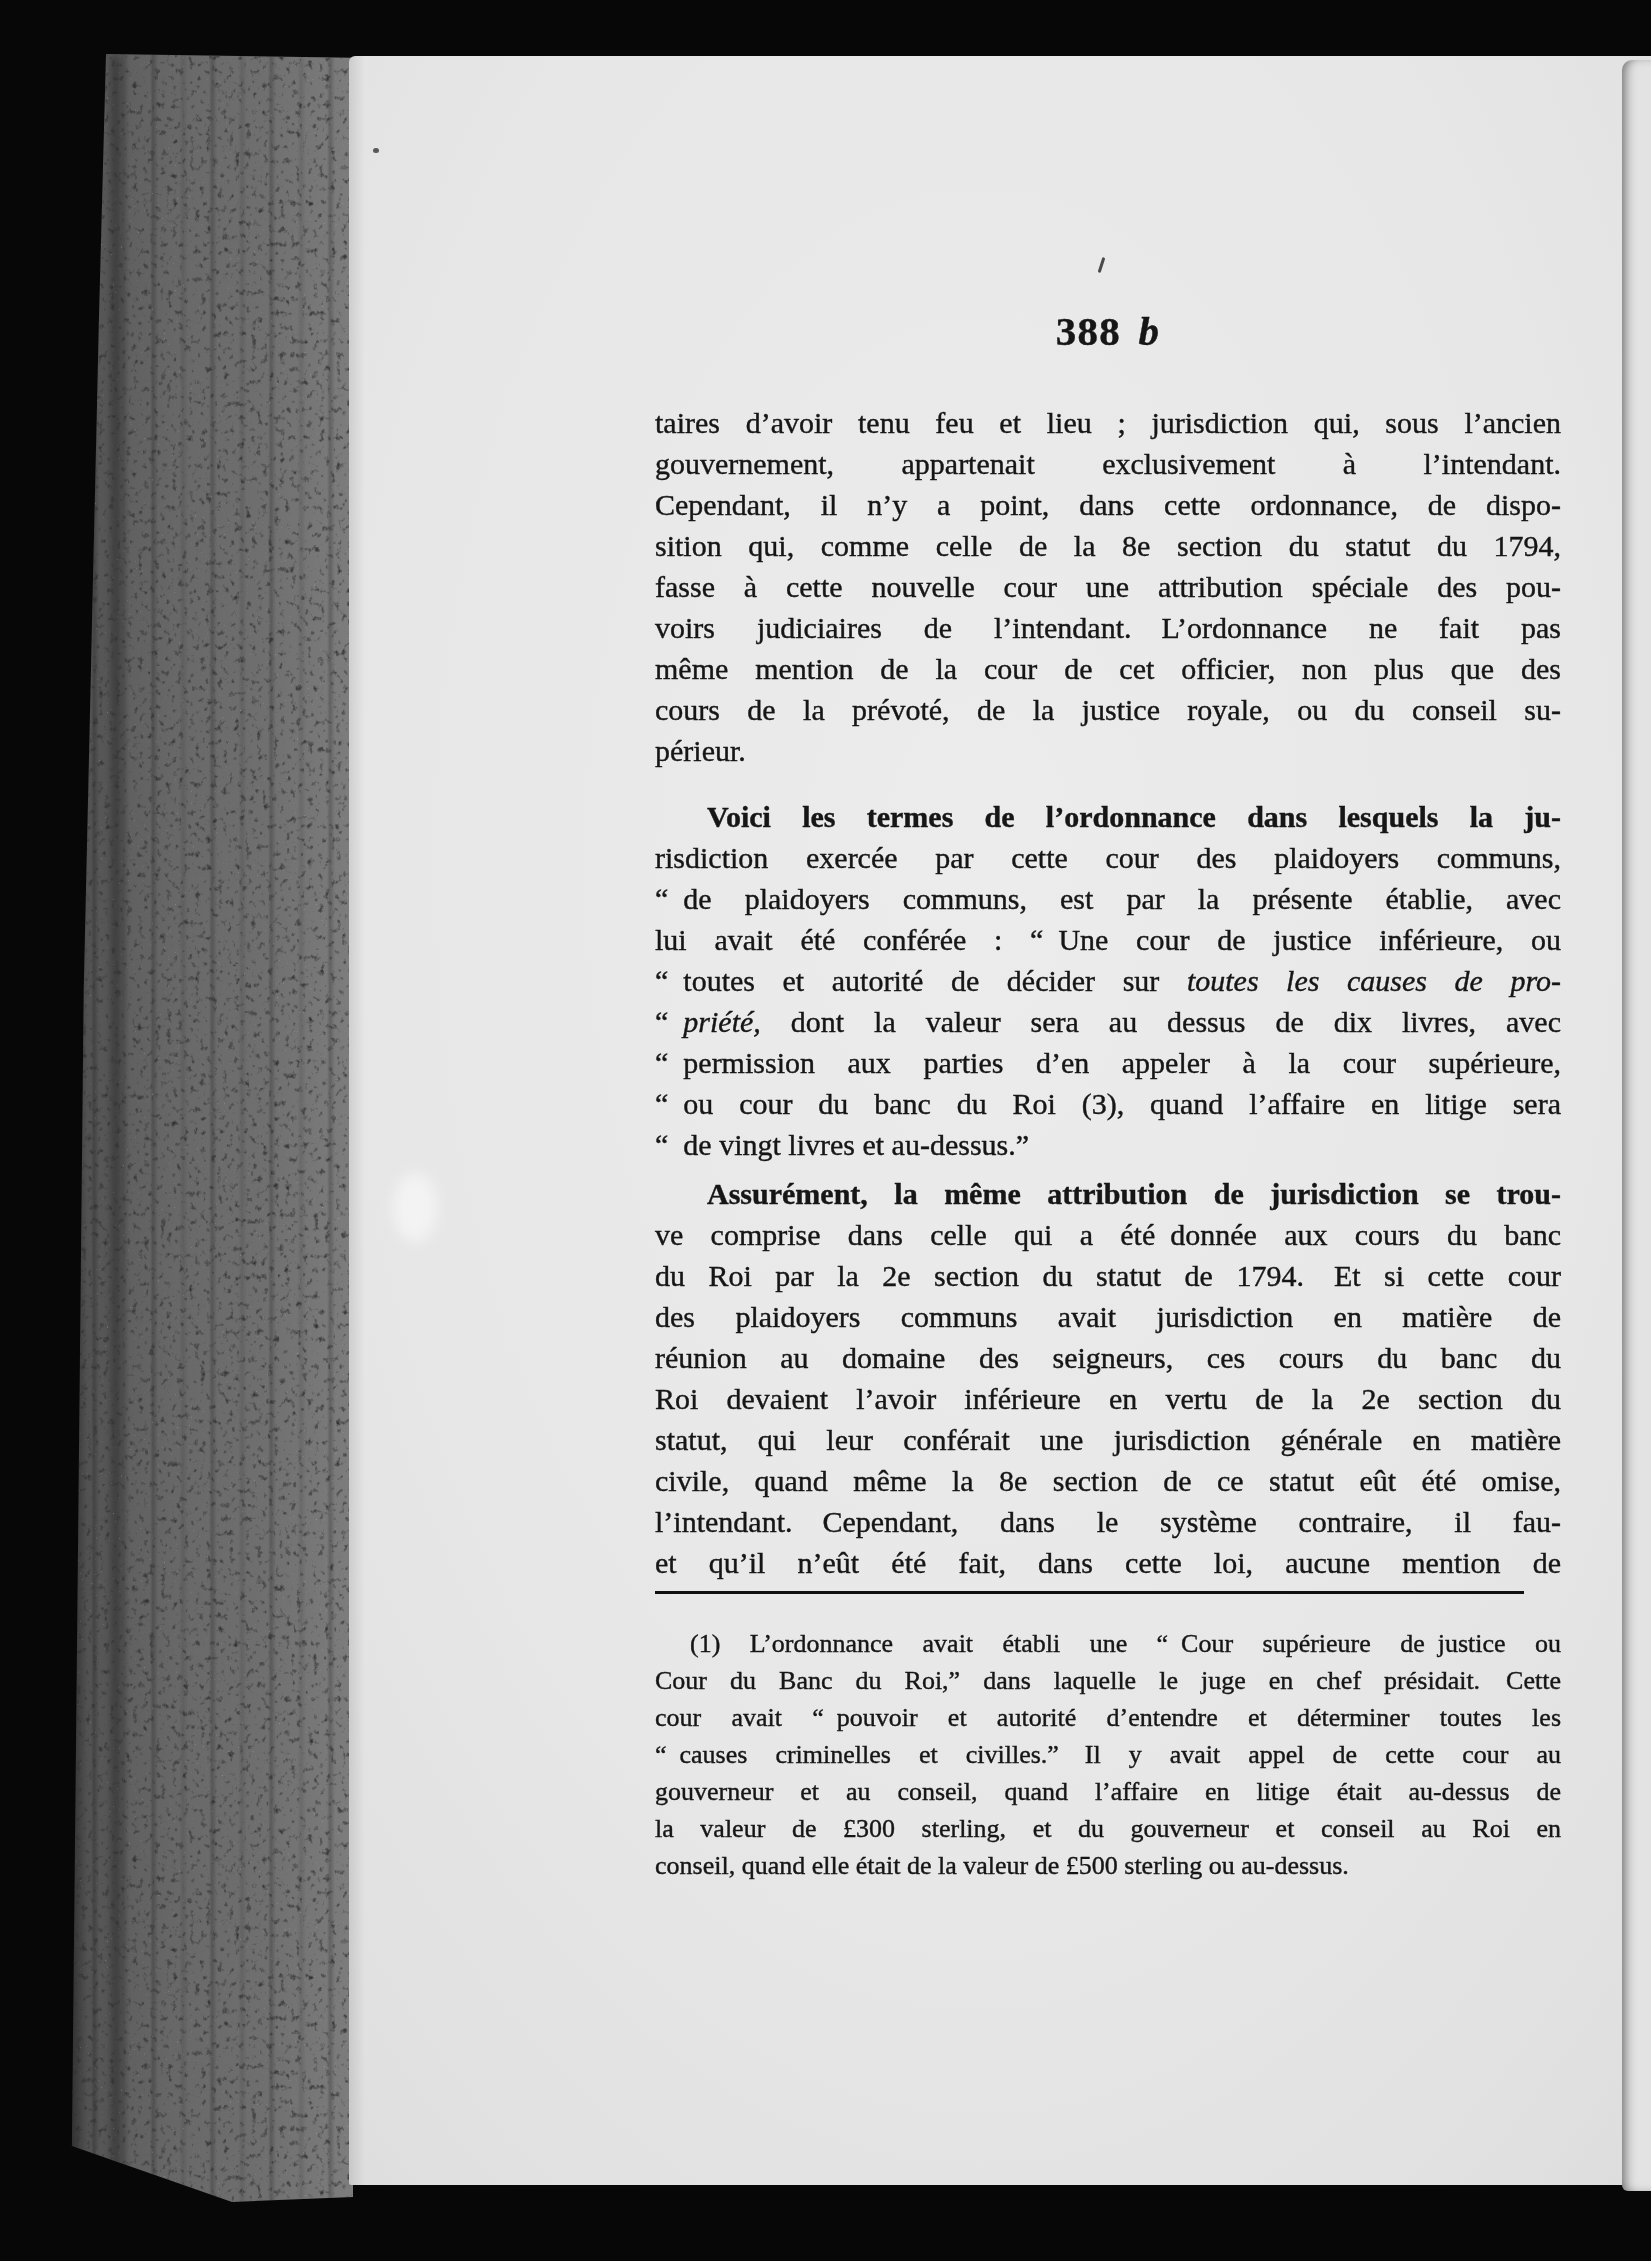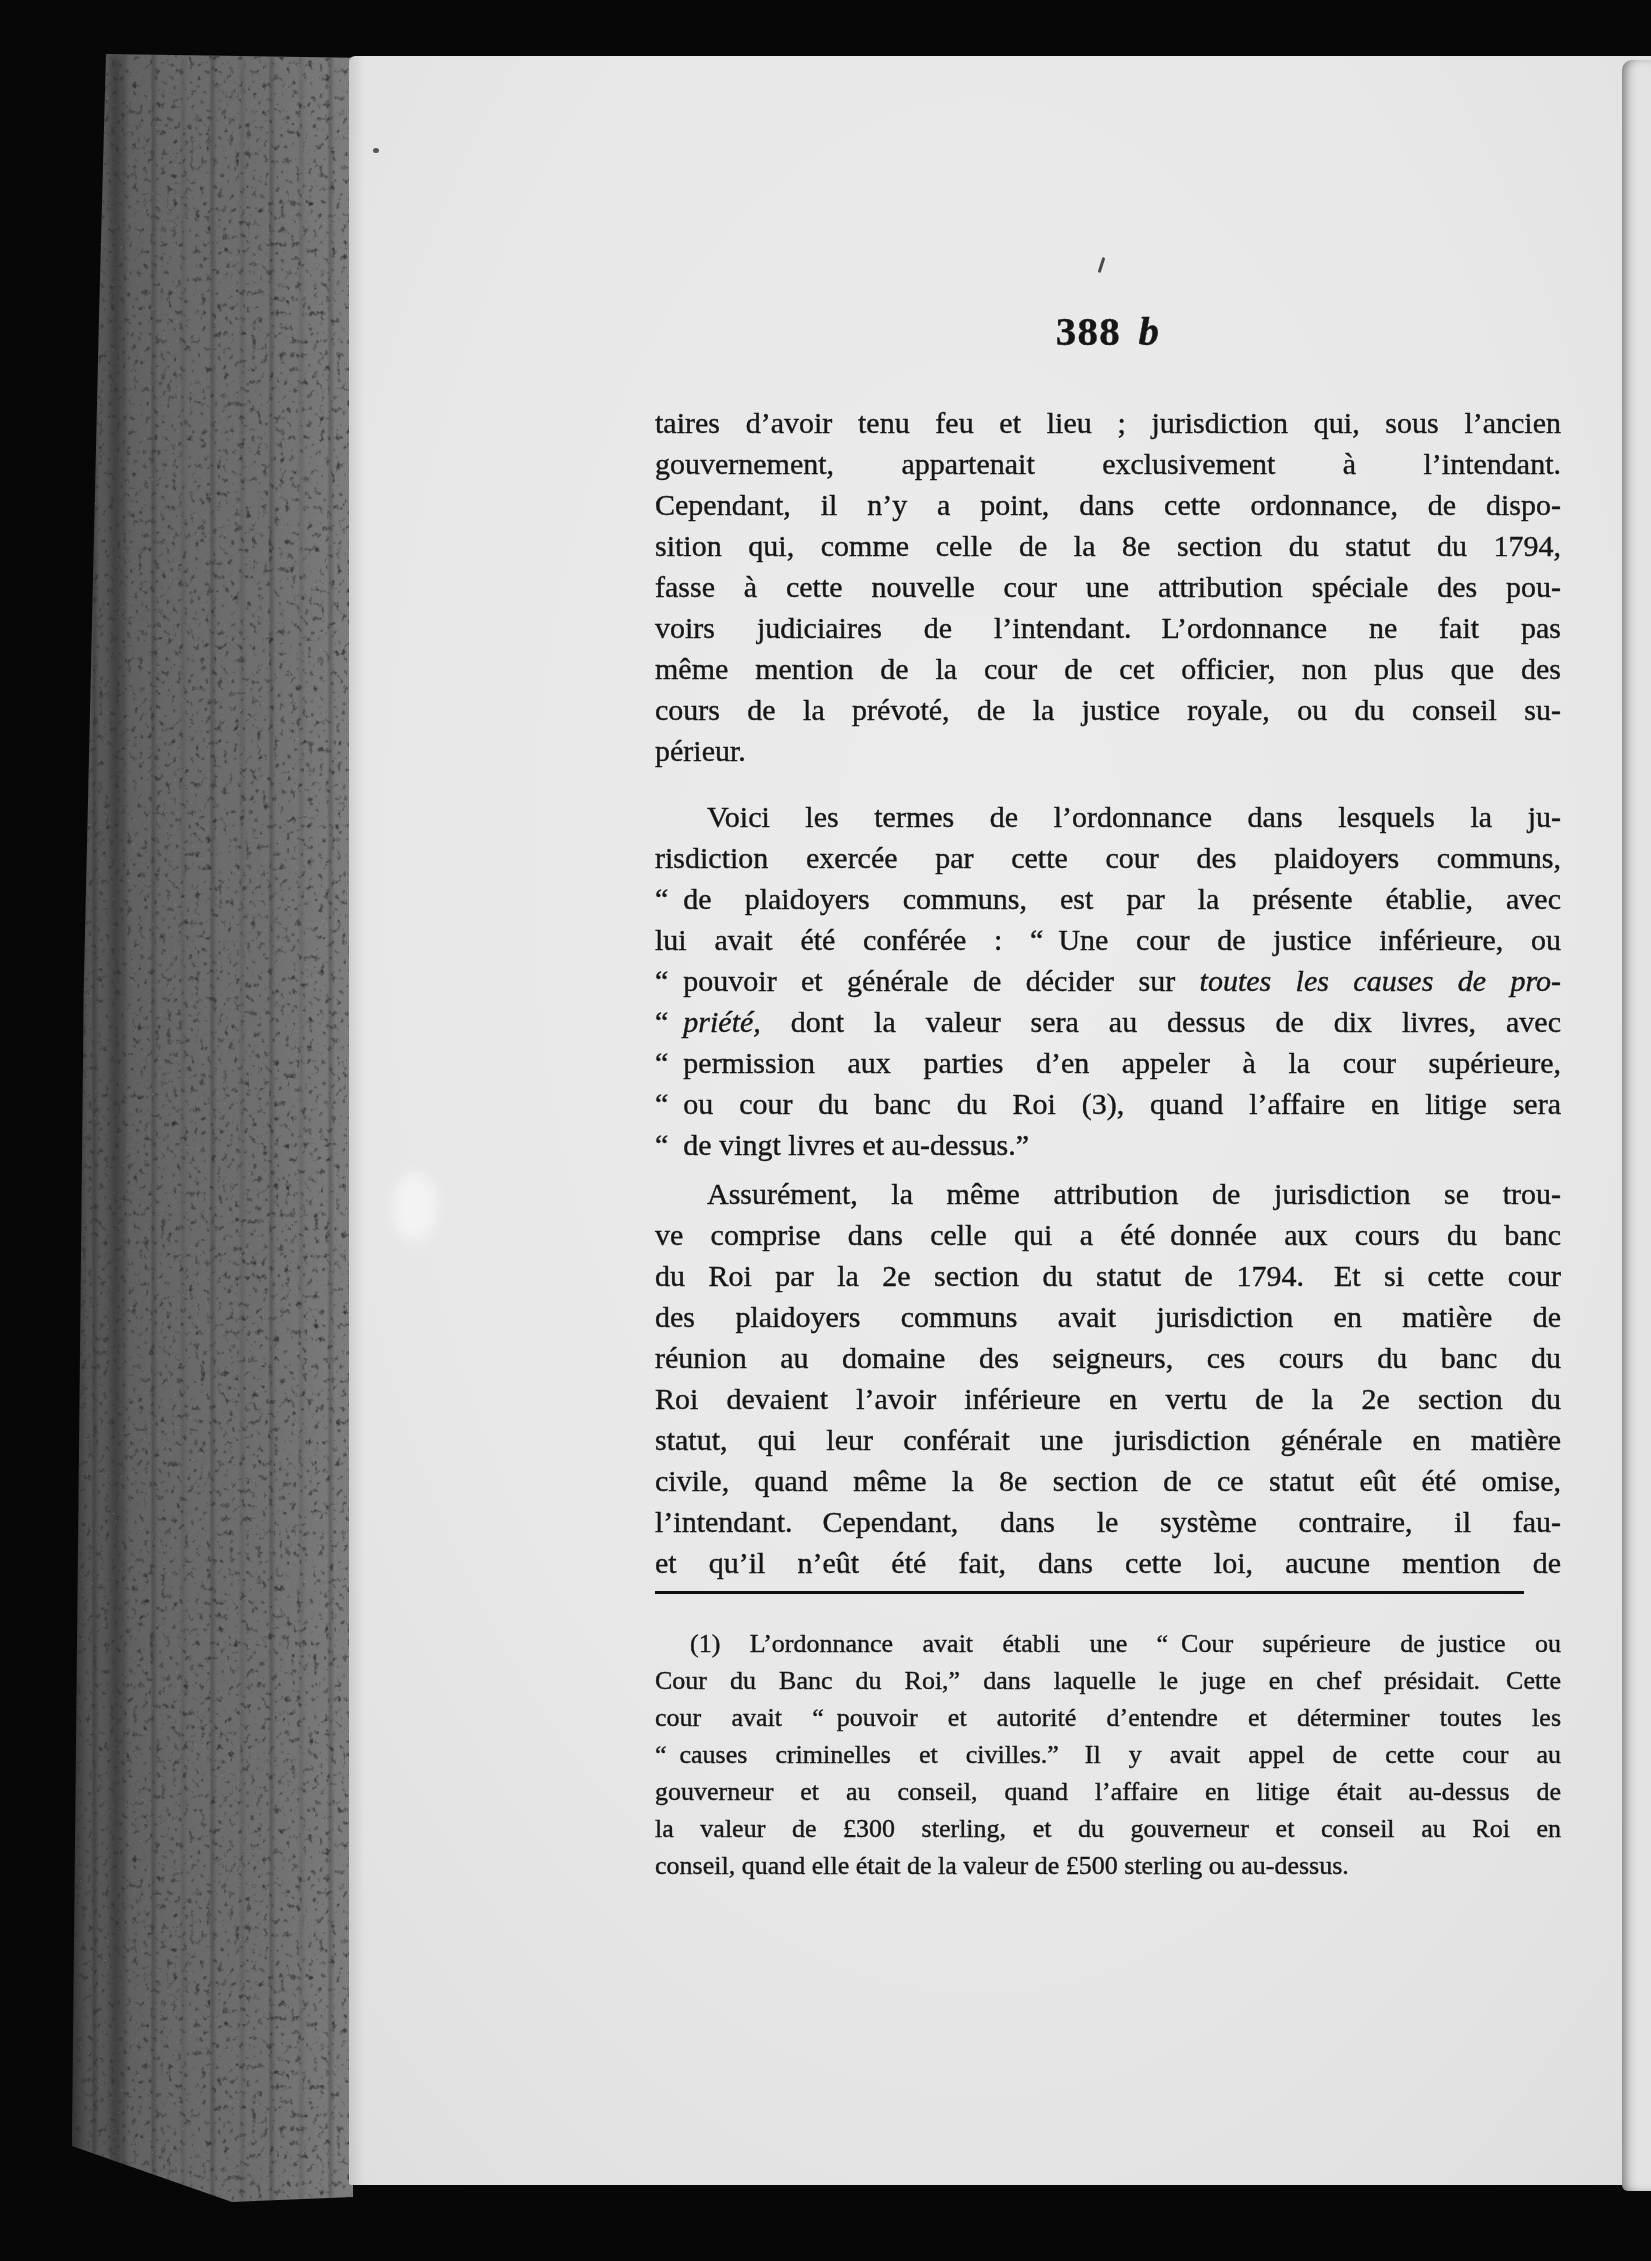--- a/index.html
+++ b/index.html
@@ -64,21 +64,21 @@
     text-align:center; font-weight:bold;
     font-size:41px; line-height:44px; height:44px;
     margin-bottom:49px; letter-spacing:1.2px;
   }
   .page-number .pn-suffix { margin-left:17.5px; font-style:italic; }
 
   .line { text-align:justify; text-align-last:justify; }
   .line.end { text-align-last:left; }
   .para.p2 { margin-top:25px; }
   .para.p3 { margin-top:8px; }
-  .para.indent .line:first-child { text-indent:52px; }
+  .para.indent .line:first-child { text-indent:52px;font-weight:bold; }
   .line i { font-style:italic; }
 
   .rule { margin-top:7.5px; width:869px; height:3.1px; background:#101010; }
 
   .footnote { margin-top:31px; font-size:26px; line-height:37px; }
   .footnote .line:first-child { text-indent:35px; }
 
   
   .fleck-apostrophe {
     position:absolute; left:751px; top:201px; width:3.1px; height:16px;
@@ -142,21 +142,21 @@
         <div class="line"><span>voirs judiciaires de l’intendant.  L’ordonnance ne fait pas</span></div>
         <div class="line"><span>même mention de la cour de cet officier, non plus que des</span></div>
         <div class="line"><span>cours de la prévoté, de la justice royale, ou du conseil su-</span></div>
         <div class="line end"><span>périeur.</span></div>
       </div>
     <div class="para p2 indent">
         <div class="line"><span>Voici les termes de l’ordonnance dans lesquels la ju-</span></div>
         <div class="line"><span>risdiction exercée par cette cour des plaidoyers communs,</span></div>
         <div class="line"><span>“ de plaidoyers communs, est par la présente établie, avec</span></div>
         <div class="line"><span>lui avait été conférée : “ Une cour de justice inférieure, ou</span></div>
-        <div class="line"><span>“ pouvoir et générale de décider sur </span><i>toutes les causes de pro-</i></div>
+        <div class="line"><span>“ toutes et autorité de décider sur </span><i>toutes les causes de pro-</i></div>
         <div class="line"><span>“ </span><i>priété,</i><span> dont la valeur sera au dessus de dix livres, avec</span></div>
         <div class="line"><span>“ permission aux parties d’en appeler à la cour supérieure,</span></div>
         <div class="line"><span>“ ou cour du banc du Roi (3), quand l’affaire en litige sera</span></div>
         <div class="line end"><span>“ de vingt livres et au-dessus.”</span></div>
       </div>
     <div class="para p3 indent">
         <div class="line"><span>Assurément, la même attribution de jurisdiction se trou-</span></div>
         <div class="line"><span>ve comprise dans celle qui a été donnée aux cours du banc</span></div>
         <div class="line"><span>du Roi par la 2e section du statut de 1794.  Et si cette cour</span></div>
         <div class="line"><span>des plaidoyers communs avait jurisdiction en matière de</span></div>

